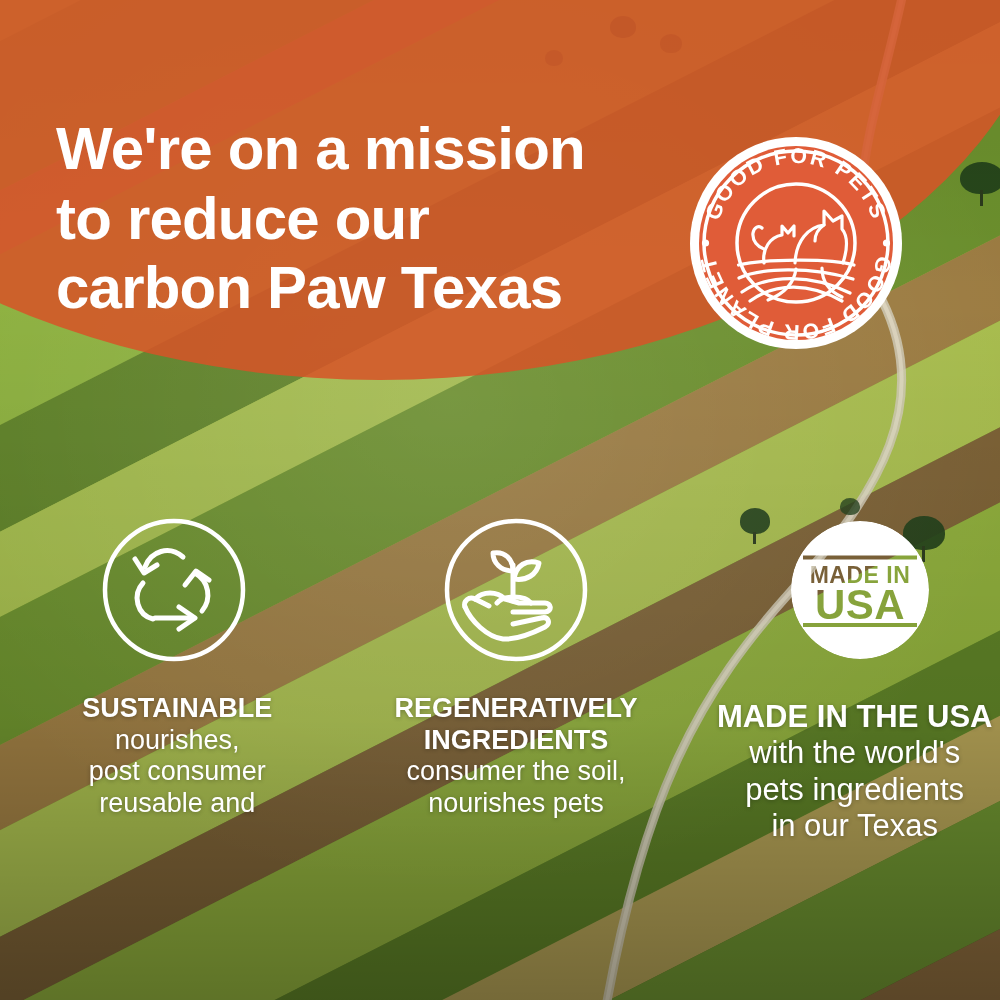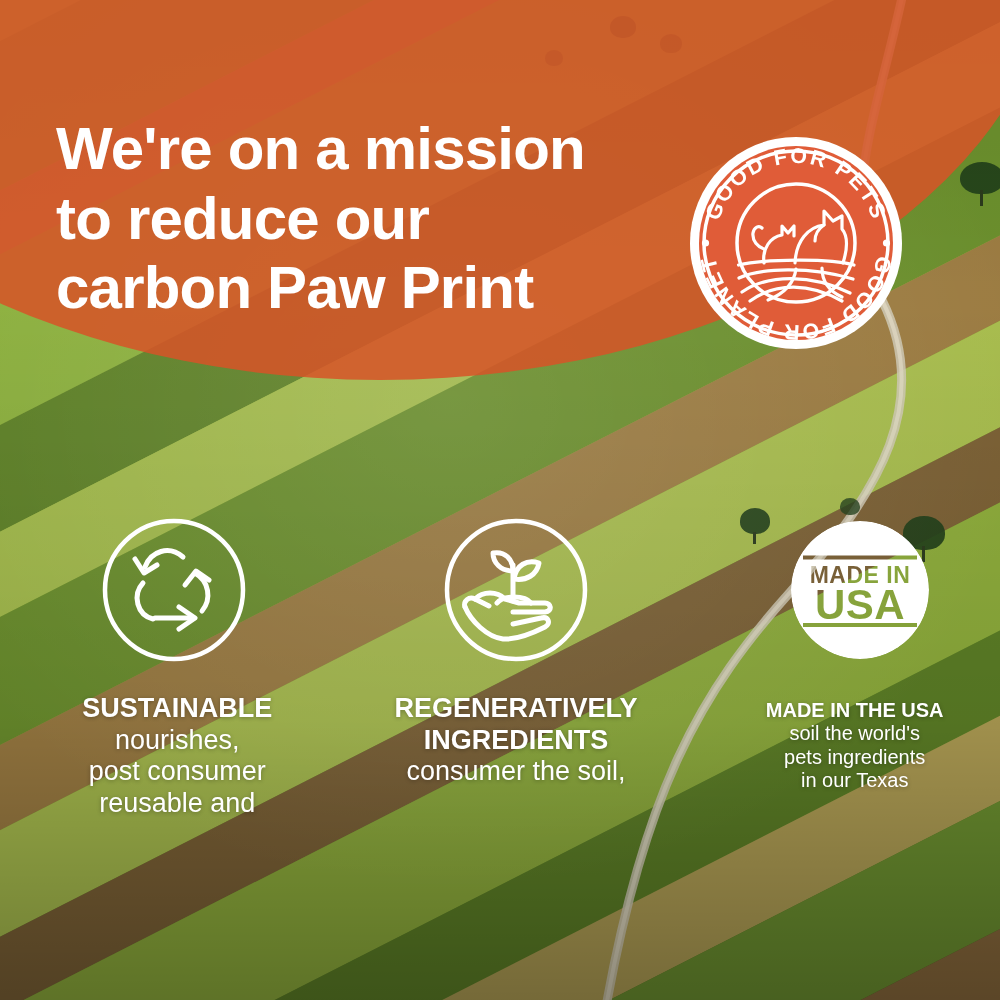--- a/index.html
+++ b/index.html
@@ -90,21 +90,21 @@
     line-height:1.17;
     text-shadow:0 1px 4px rgba(0,0,0,.30);
   }
   .f-title{font-weight:bold;display:block;}
   .f-sub{font-weight:normal;display:block;}
   .f-title .ln,.f-sub .ln{display:block;white-space:nowrap;}
 
   
   .feature.c1 .f-text{font-size:27px;}
   .feature.c2 .f-text{font-size:27px;}
-  .feature.c3 .f-text{font-size:20px;}
+  .feature.c3 .f-text{font-size:31px;}
   .feature.c1 .f-icon{margin-left:-6px;}
   .feature.c3 .f-icon{margin-left:10px;}
   .feature.c3 .f-text{margin-top:34px;}
 </style>
 </head>
 <body>
 
 <div class="stage">
 
   <div class="bg">
@@ -154,21 +154,21 @@
     </div>
 
     <div class="bg-vign"></div>
   </div>
 
   <div class="blob"></div>
 
   <h1 class="headline">
     <span class="ln">We're on a mission</span>
     <span class="ln">to reduce our</span>
-    <span class="ln">carbon Paw Print</span>
+    <span class="ln">carbon Paw Texas</span>
   </h1>
 
   <svg class="seal" viewBox="0 0 212 212">
     <defs>
       <path id="arcTop" d="M 26 106 A 80 80 0 0 1 186 106"></path>
       <path id="arcBot" d="M 188 106 A 82 82 0 0 1 24 106"></path>
     </defs>
 
     <circle cx="106" cy="106" r="106" fill="#ffffff"></circle>
 
@@ -260,20 +260,21 @@
           </g>
         </svg>
       </div>
       <div class="f-text">
         <span class="f-title">
           <span class="ln">REGENERATIVELY</span>
           <span class="ln">INGREDIENTS</span>
         </span>
         <span class="f-sub">
           <span class="ln">consumer the soil,</span>
+          <span class="ln">nourishes pets</span>
         </span>
       </div>
     </div>
 
     <div class="feature c3">
       <div class="f-icon">
         <svg viewBox="0 0 150 150" width="150" height="150">
           <defs>
             <mask id="usaMask">
               <rect x="0" y="0" width="150" height="150" fill="#000"></rect>
@@ -285,21 +286,21 @@
             </mask>
           </defs>
           <circle cx="75" cy="75" r="69" fill="#ffffff" mask="url(#usaMask)"></circle>
         </svg>
       </div>
       <div class="f-text">
         <span class="f-title">
           <span class="ln">MADE IN THE USA</span>
         </span>
         <span class="f-sub">
-          <span class="ln">soil the world's</span>
+          <span class="ln">with the world's</span>
           <span class="ln">pets ingredients</span>
           <span class="ln">in our Texas</span>
         </span>
       </div>
     </div>
 
   </div>
 </div>
 
 </body></html>

